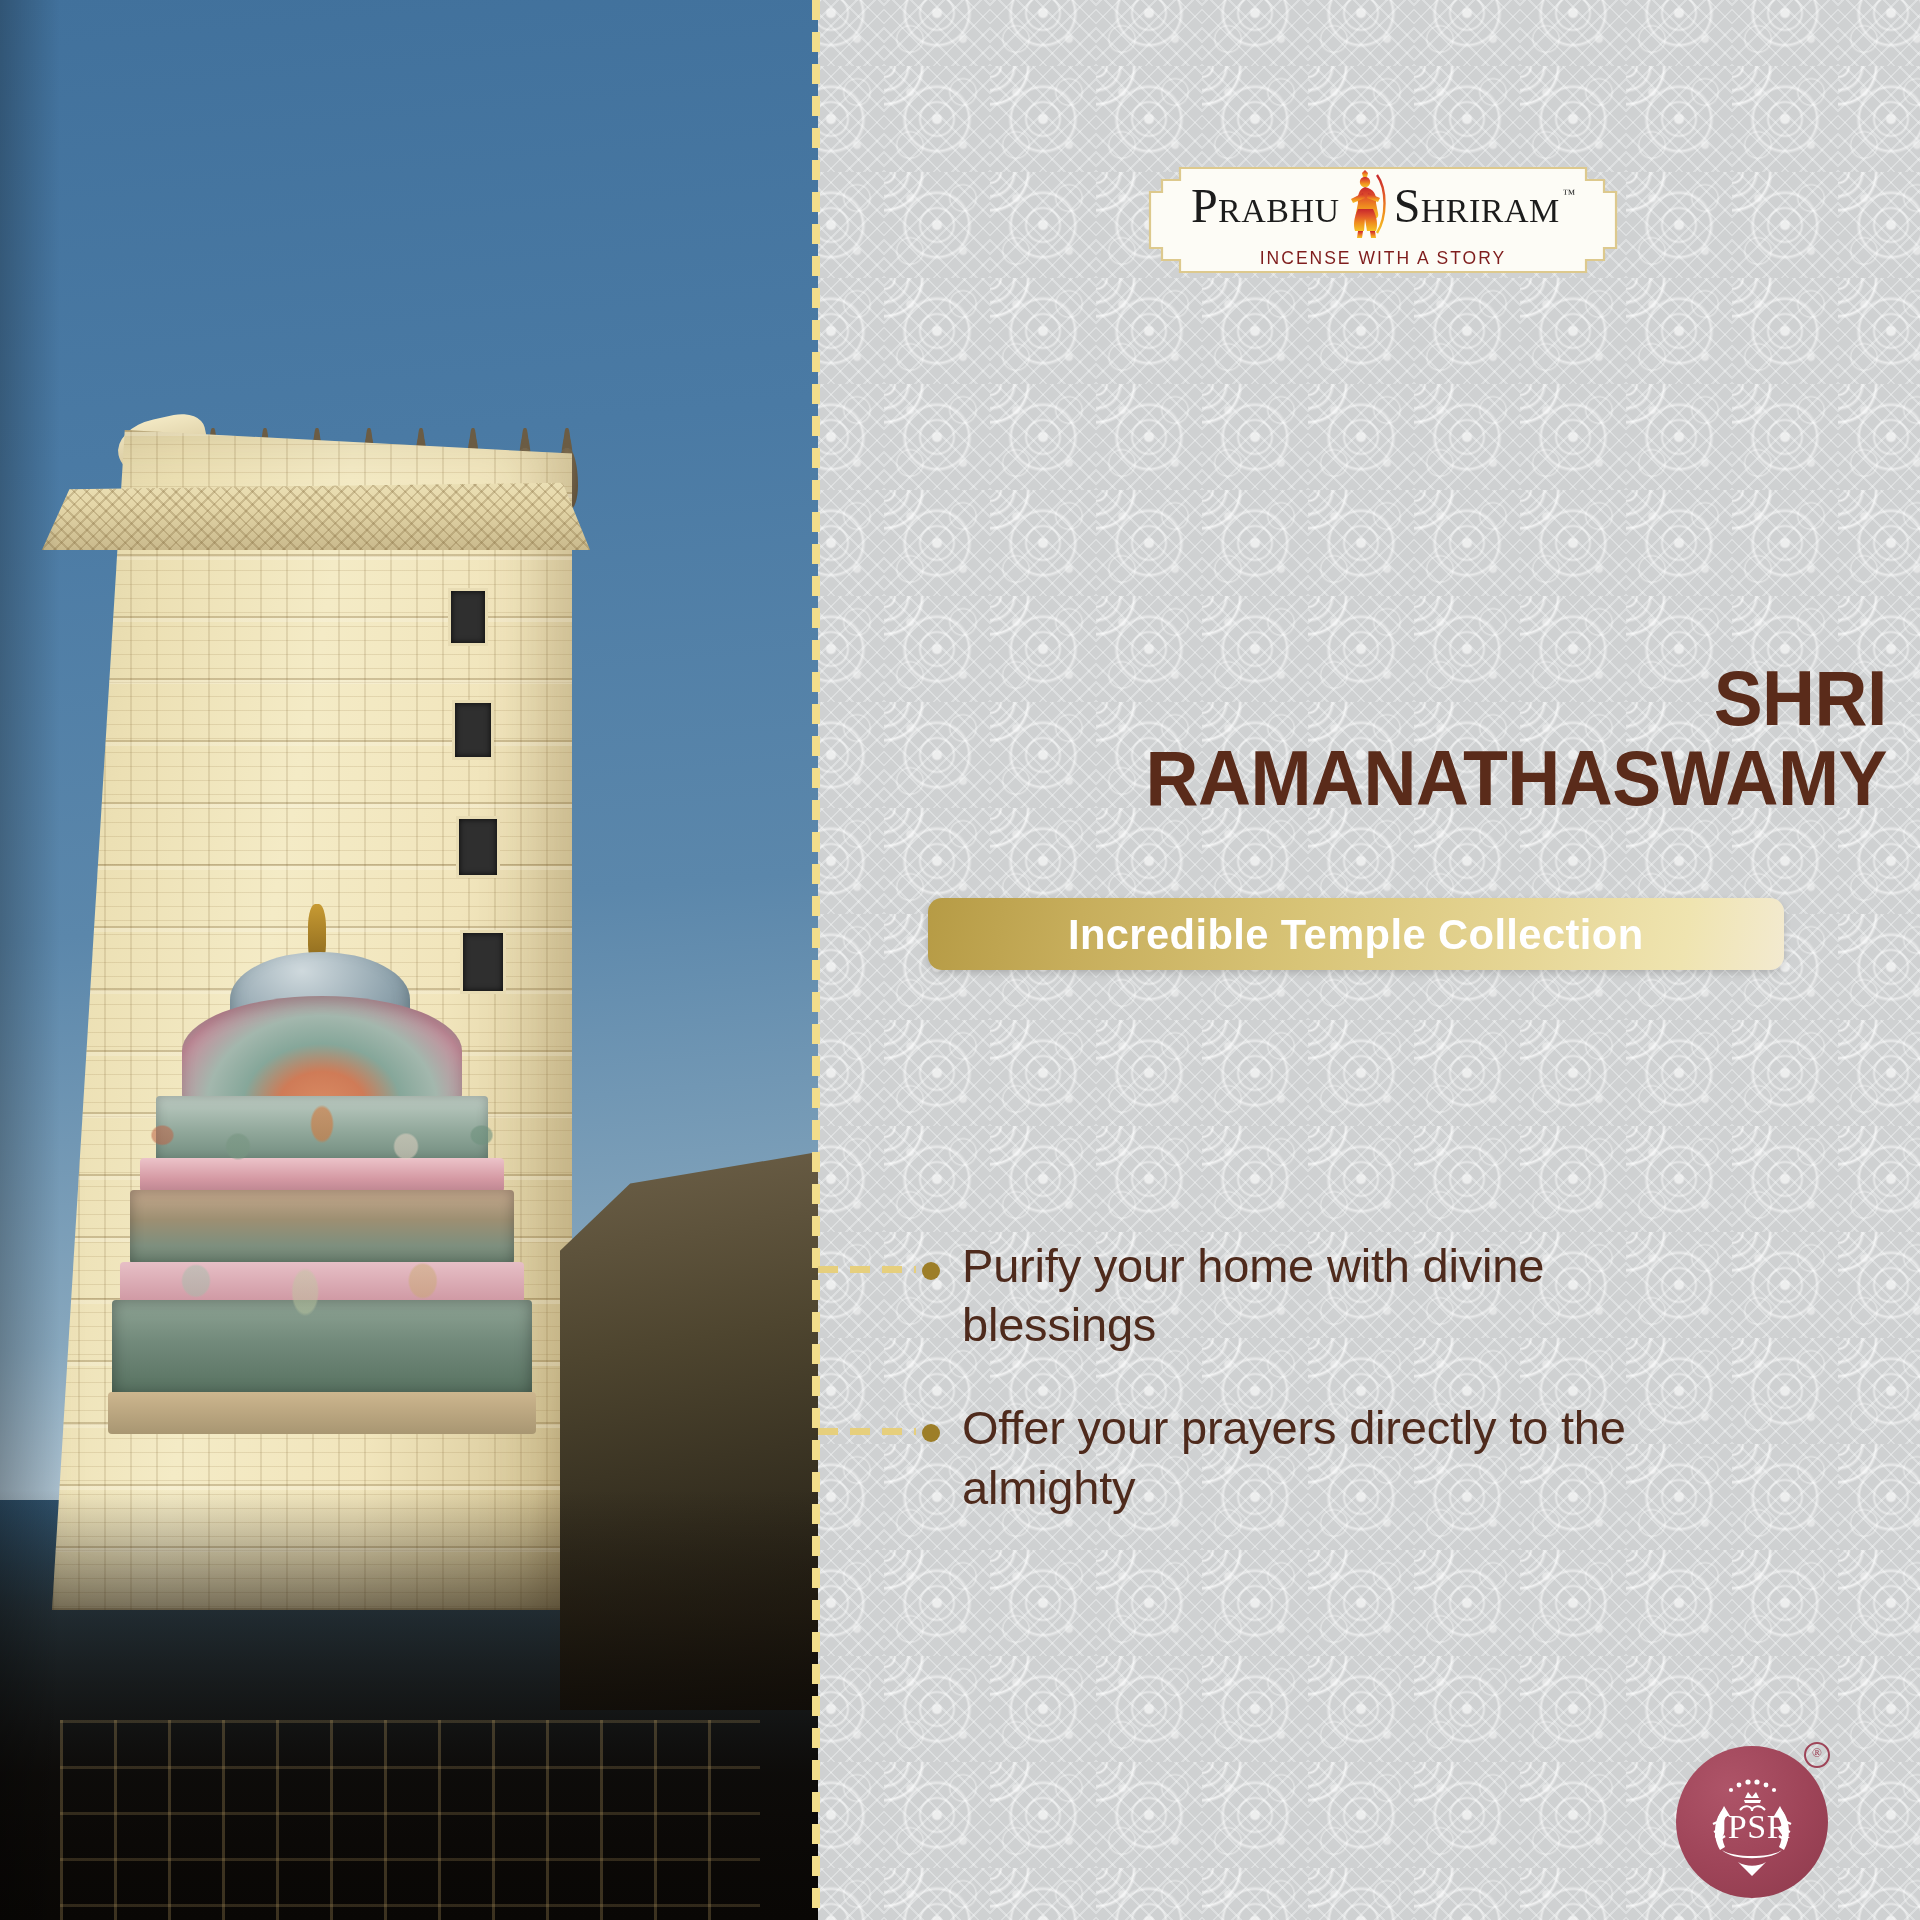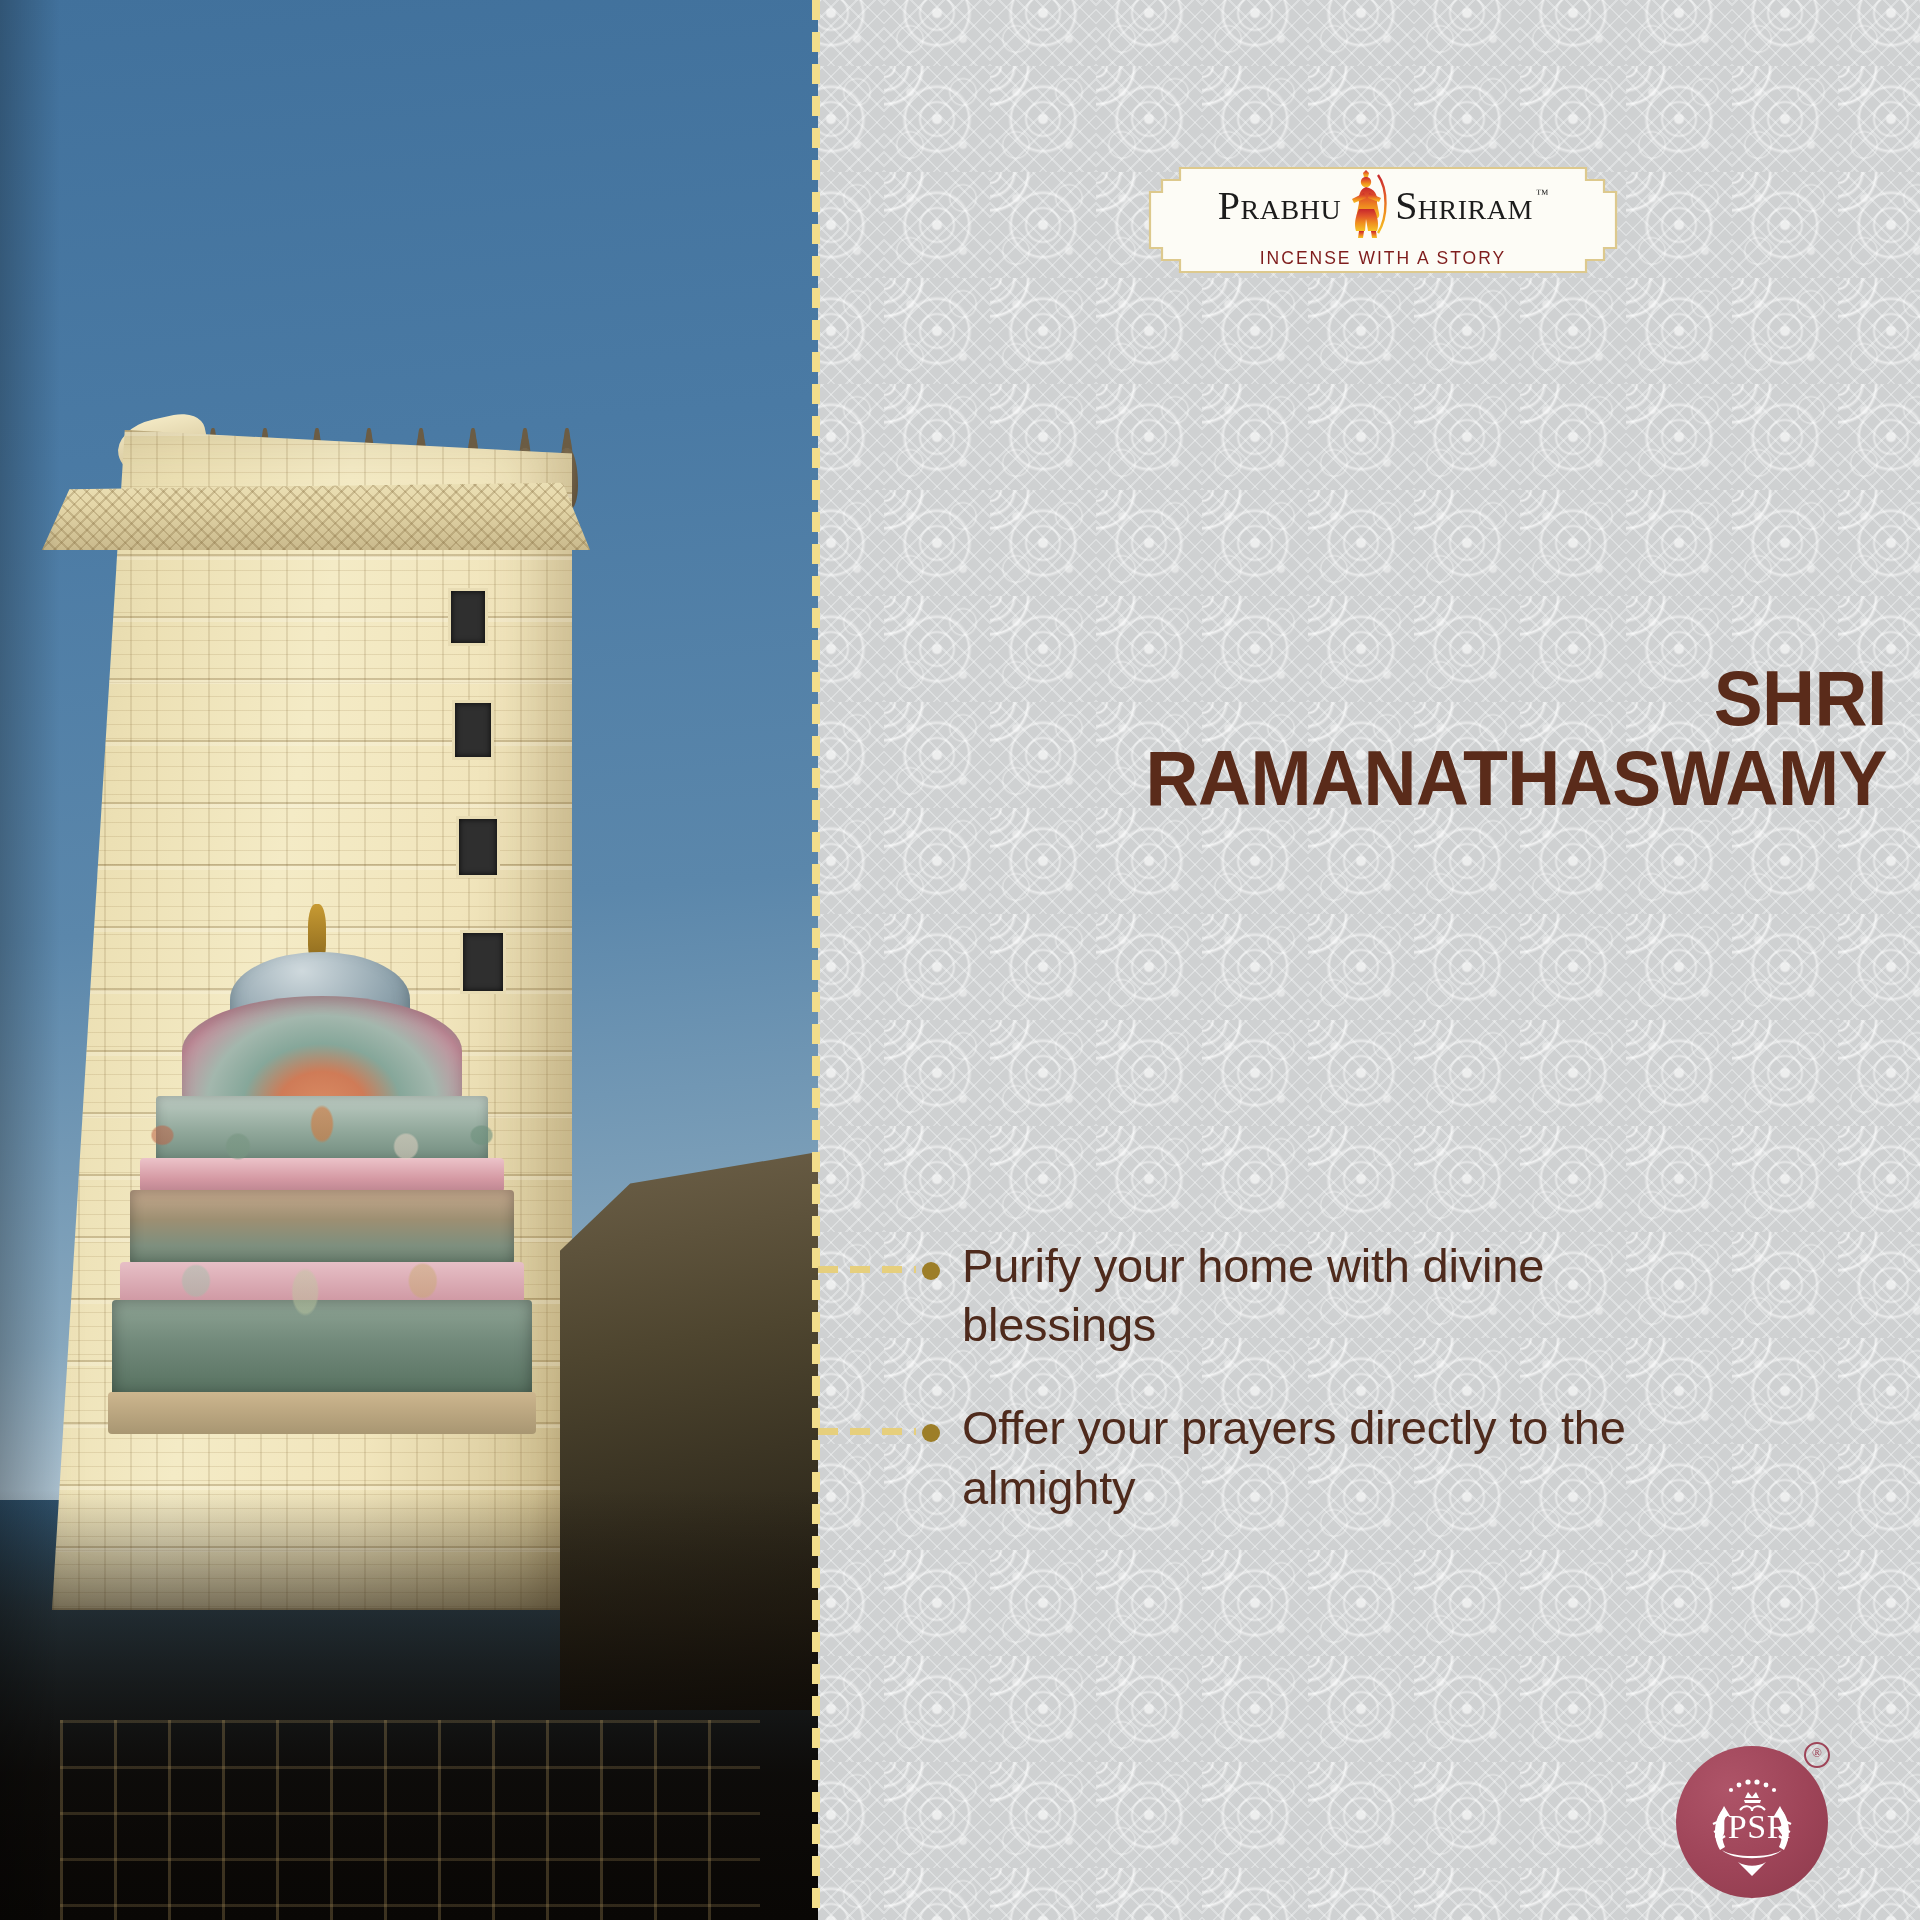--- a/index.html
+++ b/index.html
@@ -218,21 +218,21 @@
   .logo-wordmark {
     display:flex; align-items:center; justify-content:center;
     gap: 2px;
     font-family: "Liberation Serif", serif;
     font-size: 40px;
     letter-spacing: .5px;
     color: #1c1c1c;
     line-height:1;
     white-space:nowrap;
   }
-  .logo-wordmark .w { font-variant: small-caps; font-size:40px; }
+  .logo-wordmark .w { font-variant: small-caps; font-size:48px; }
   .logo-tm {
     font-size: 13px;
     vertical-align: super;
     position:relative; top:-13px; left:1px;
     color:#2a2a2a;
   }
   .rama-icon { width: 46px; height: 70px; margin: 0 2px; position:relative; top:-2px; }
   .logo-tagline {
     font-size: 17.5px;
     letter-spacing: 2.0px;
@@ -459,20 +459,23 @@
       </div>
       <div class="logo-tagline">INCENSE WITH A STORY</div>
     </div>
   </div>
 
   <div class="headline">
     <div class="l1">SHRI</div>
     <div class="l2">RAMANATHASWAMY</div>
   </div>
 
+  <div class="pill">
+    <span class="pill-text">Incredible Temple Collection</span>
+  </div>
 
   <div class="bullets">
     <div class="bullet-row">
       <div class="lead-line"></div>
       <div class="dot"></div>
       <div class="bullet-text">Purify your home with divine blessings</div>
     </div>
     <div class="bullet-row">
       <div class="lead-line"></div>
       <div class="dot"></div>

